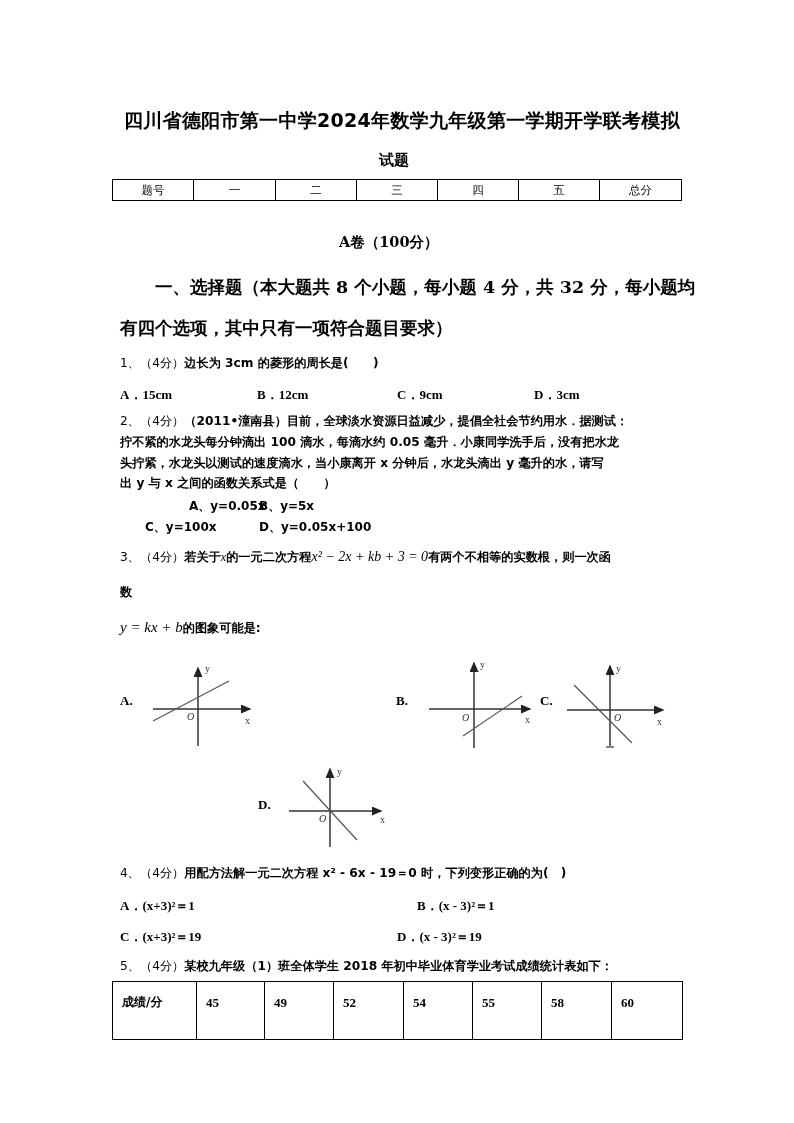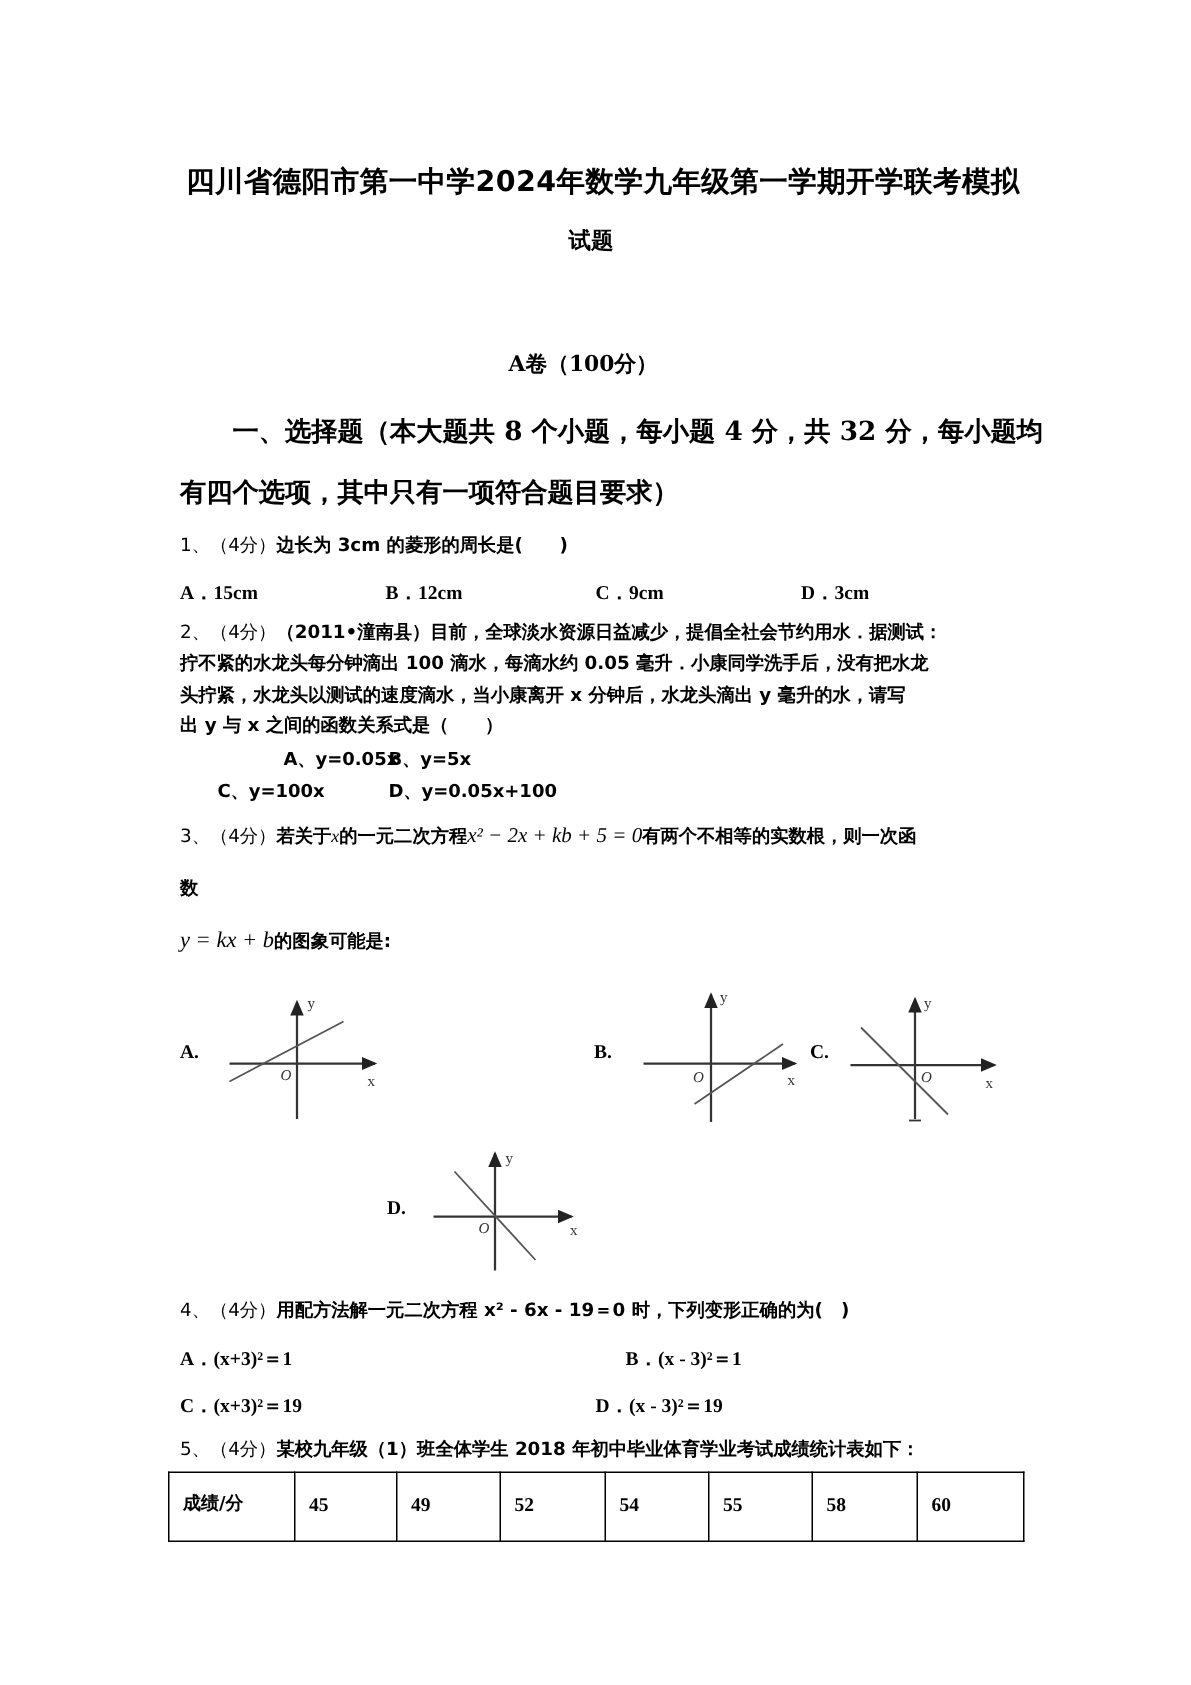--- a/index.html
+++ b/index.html
@@ -8,40 +8,49 @@
   .title { font-family: "DejaVu Sans", sans-serif; font-weight: bold; font-size: 19px; letter-spacing: 0.3px; }
   .subtitle { font-size: 15px; font-weight: bold; text-align: right; }
   .section { font-family: "DejaVu Serif", serif; font-weight: bold; font-size: 17.5px; }
   .q { font-size: 12.2px; }
   .opt { font-family: "Liberation Serif", serif; font-weight: bold; font-size: 13px; }
   .mono { font-family: "DejaVu Sans", sans-serif; font-size: 12px; }
   .math { font-family: "Liberation Serif", serif; font-style: italic; font-size: 14px; }
   table.score { position: absolute; border-collapse: collapse; table-layout: fixed; }
   table.score td { border: 1px solid #000; padding: 0; text-align: center; font-size: 11.5px; height: 20px; }
   table.stats { position: absolute; border-collapse: collapse; table-layout: fixed; }
-  table.stats td { border: 1px solid #000; padding: 0 0 4px 9px; text-align: left; font-family: "Liberation Serif", serif; font-weight: bold; font-size: 13px; height: 41px; }
+  table.stats td { border: 1px solid #000; padding: 0 0 16px 9px; text-align: left; font-family: "Liberation Serif", serif; font-weight: bold; font-size: 13px; height: 41px; }
   svg text { font-family: "Liberation Serif", serif; }
 </style>
 </head>
 <body>
 
 <div class="abs title" style="left:124px; top:108px;">四川省德阳市第一中学2024年数学九年级第一学期开学联考模拟</div>
 <div class="abs subtitle" style="left:379px; top:151px;">试题</div>
 
 <table class="score" style="left:112px; top:179px; width:570px;">
   <colgroup>
     <col style="width:81px">
       <col style="width:82px">
       <col style="width:81px">
       <col style="width:81px">
       <col style="width:81px">
       <col style="width:81px">
       <col style="width:82px">
   </colgroup>
   <tbody>
+      <tr>
+    <td>题号</td>
+    <td>一</td>
+    <td>二</td>
+    <td>三</td>
+    <td>四</td>
+    <td>五</td>
+    <td>总分</td>
+  </tr>
 </tbody>
   </table>
 
 <div class="abs" style="left:339px; top:233px; font-family:'DejaVu Serif',serif; font-weight:bold; font-size:14.5px;">A卷（100分）</div>
 
 <div class="abs section" style="left:120px; top:275px;margin-left:35px;">一、选择题（本大题共 8 个小题，每小题 4 分，共 32 分，每小题均</div>
 <div class="abs section" style="left:120px; top:316px;">有四个选项，其中只有一项符合题目要求）</div>
 
 <div class="abs q" style="left:120px; top:355px;">
   <span>1、</span><span>（4分）</span><span style="font-weight:bold; font-family:'DejaVu Sans',sans-serif;">边长为 3cm 的菱形的周长是(　　)</span>
@@ -56,21 +65,21 @@
 </div>
 <div class="abs q" style="left:120px; top:434px; font-weight:bold;">拧不紧的水龙头每分钟滴出 100 滴水，每滴水约 0.05 毫升．小康同学洗手后，没有把水龙</div>
 <div class="abs q" style="left:120px; top:455px; font-weight:bold;">头拧紧，水龙头以测试的速度滴水，当小康离开 x 分钟后，水龙头滴出 y 毫升的水，请写</div>
 <div class="abs q" style="left:120px; top:475px; font-weight:bold;">出 y 与 x 之间的函数关系式是（　　）</div>
 <div class="abs mono" style="left:145px; top:498px; font-weight:bold;margin-left:44px;">A、y=0.05x</div>
 <div class="abs mono" style="left:259px; top:498px; font-weight:bold;">B、y=5x</div>
 <div class="abs mono" style="left:145px; top:519px; font-weight:bold;">C、y=100x</div>
 <div class="abs mono" style="left:259px; top:519px; font-weight:bold;">D、y=0.05x+100</div>
 
 <div class="abs q" style="left:120px; top:549px;">
-  <span>3、</span><span>（4分）</span><span style="font-weight:bold;">若关于</span><span class="math" style="font-size:12px;">x</span><span style="font-weight:bold;">的一元二次方程</span><span class="math">x² − 2x + kb + 5 = 0</span><span style="font-weight:bold;">有两个不相等的实数根，则一次函</span>
+  <span>3、</span><span>（4分）</span><span style="font-weight:bold;">若关于</span><span class="math" style="font-size:12px;">x</span><span style="font-weight:bold;">的一元二次方程</span><span class="math">x² − 2x + kb + 3 = 0</span><span style="font-weight:bold;">有两个不相等的实数根，则一次函</span>
 </div>
 <div class="abs q" style="left:120px; top:584px; font-weight:bold;">数</div>
 <div class="abs q" style="left:120px; top:619px;">
   <span class="math" style="font-size:15px;">y = kx + b</span><span style="font-weight:bold;">的图象可能是:</span>
 </div>
 
 <div class="abs opt" style="left:120px; top:693px;">A.</div>
 <div class="abs opt" style="left:396px; top:693px;">B.</div>
 <div class="abs opt" style="left:540px; top:693px;">C.</div>
 <div class="abs opt" style="left:258px; top:797px;">D.</div>

